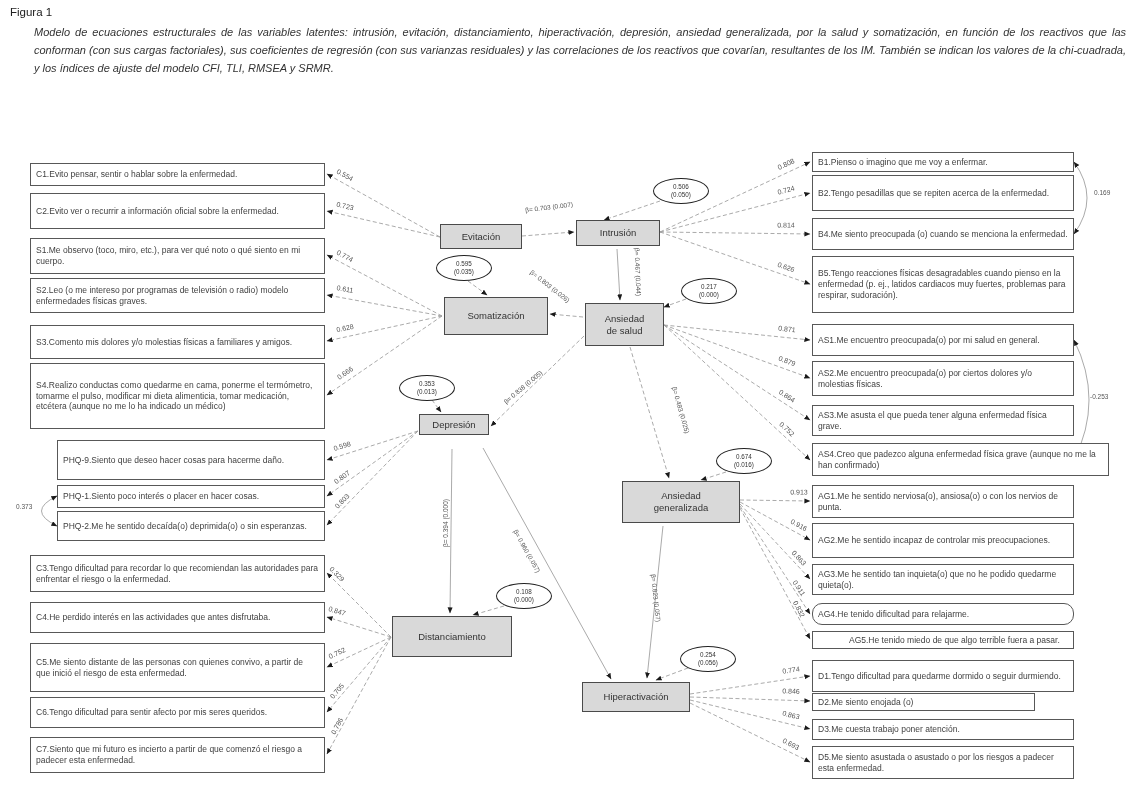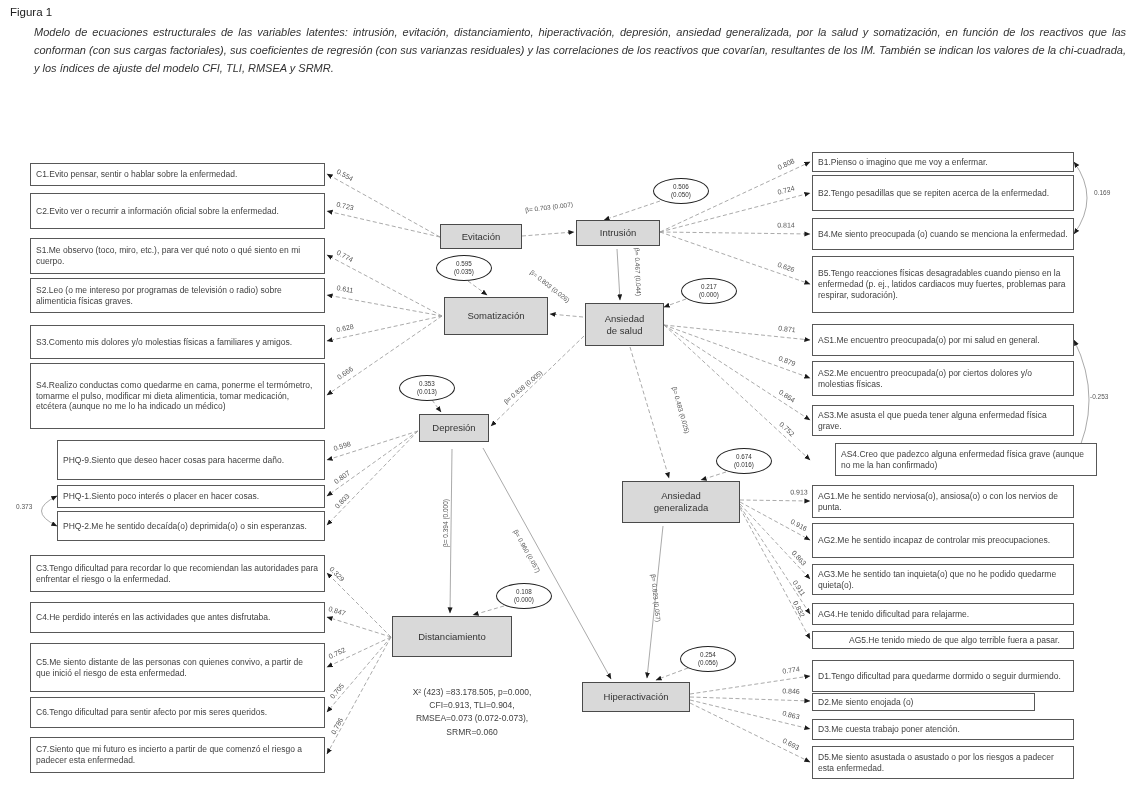--- a/index.html
+++ b/index.html
@@ -88,54 +88,54 @@
         <path d="M 57 496 Q 26 511 57 526" fill="none" stroke="#a0a0a0" stroke-width="0.9" marker-start="url(#arr)" marker-end="url(#arr)"></path>
         <path d="M 1074 162 Q 1100 198 1074 234" fill="none" stroke="#a0a0a0" stroke-width="0.9" marker-start="url(#arr)" marker-end="url(#arr)"></path>
         <path d="M 1074 340 Q 1104 400 1074 460" fill="none" stroke="#a0a0a0" stroke-width="0.9" marker-start="url(#arr)" marker-end="url(#arr)"></path>
       </g>
   </svg>
 
   <div id="nodes">
       <div class="obox" style="left: 30px; top: 163px; width: 295px; height: 23px;">C1.Evito pensar, sentir o hablar sobre la enfermedad.</div>
       <div class="obox" style="left: 30px; top: 193px; width: 295px; height: 36px;">C2.Evito ver o recurrir a información oficial sobre la enfermedad.</div>
       <div class="obox" style="left: 30px; top: 238px; width: 295px; height: 36px;">S1.Me observo (toco, miro, etc.), para ver qué noto o qué siento en mi cuerpo.</div>
-      <div class="obox" style="left: 30px; top: 278px; width: 295px; height: 35px;">S2.Leo (o me intereso por programas de televisión o radio) sobre alimenticia físicas graves.</div>
+      <div class="obox" style="left: 30px; top: 278px; width: 295px; height: 35px;">S2.Leo (o me intereso por programas de televisión o radio) modelo enfermedades físicas graves.</div>
       <div class="obox" style="left: 30px; top: 325px; width: 295px; height: 34px;">S3.Comento mis dolores y/o molestias físicas a familiares y amigos.</div>
       <div class="obox" style="left: 30px; top: 363px; width: 295px; height: 66px;">S4.Realizo conductas como quedarme en cama, ponerme el termómetro, tomarme el pulso, modificar mi dieta alimenticia, tomar medicación, etcétera (aunque no me lo ha indicado un médico)</div>
       <div class="obox" style="left: 57px; top: 440px; width: 268px; height: 40px;">PHQ-9.Siento que deseo hacer cosas para hacerme daño.</div>
       <div class="obox" style="left: 57px; top: 485px; width: 268px; height: 23px;">PHQ-1.Siento poco interés o placer en hacer cosas.</div>
       <div class="obox" style="left: 57px; top: 511px; width: 268px; height: 30px;">PHQ-2.Me he sentido decaída(o) deprimida(o) o sin esperanzas.</div>
       <div class="obox" style="left: 30px; top: 555px; width: 295px; height: 37px;">C3.Tengo dificultad para recordar lo que recomiendan las autoridades para enfrentar el riesgo o la enfermedad.</div>
       <div class="obox" style="left: 30px; top: 602px; width: 295px; height: 31px;">C4.He perdido interés en las actividades que antes disfrutaba.</div>
       <div class="obox" style="left: 30px; top: 643px; width: 295px; height: 49px;">C5.Me siento distante de las personas con quienes convivo, a partir de que inició el riesgo de esta enfermedad.</div>
       <div class="obox" style="left: 30px; top: 697px; width: 295px; height: 31px;">C6.Tengo dificultad para sentir afecto por mis seres queridos.</div>
       <div class="obox" style="left: 30px; top: 737px; width: 295px; height: 36px;">C7.Siento que mi futuro es incierto a partir de que comenzó el riesgo a padecer esta enfermedad.</div>
       <div class="obox" style="left: 812px; top: 152px; width: 262px; height: 20px;">B1.Pienso o imagino que me voy a enfermar.</div>
       <div class="obox" style="left: 812px; top: 175px; width: 262px; height: 36px;">B2.Tengo pesadillas que se repiten acerca de la enfermedad.</div>
       <div class="obox" style="left: 812px; top: 218px; width: 262px; height: 32px;">B4.Me siento preocupada (o) cuando se menciona la enfermedad.</div>
       <div class="obox" style="left: 812px; top: 256px; width: 262px; height: 57px;">B5.Tengo reacciones físicas desagradables cuando pienso en la enfermedad (p. ej., latidos cardiacos muy fuertes, problemas para respirar, sudoración).</div>
       <div class="obox" style="left: 812px; top: 324px; width: 262px; height: 32px;">AS1.Me encuentro preocupada(o) por mi salud en general.</div>
       <div class="obox" style="left: 812px; top: 361px; width: 262px; height: 35px;">AS2.Me encuentro preocupada(o) por ciertos dolores y/o molestias físicas.</div>
       <div class="obox" style="left: 812px; top: 405px; width: 262px; height: 31px;">AS3.Me asusta el que pueda tener alguna enfermedad física grave.</div>
-      <div class="obox" style="left: 812px; top: 443px; width: 262px; height: 33px; margin-left: 23px;">AS4.Creo que padezco alguna enfermedad física grave (aunque no me la han confirmado)</div>
+      <div class="obox" style="left: 812px; top: 443px; width: 297px; height: 33px;">AS4.Creo que padezco alguna enfermedad física grave (aunque no me la han confirmado)</div>
       <div class="obox" style="left: 812px; top: 485px; width: 262px; height: 33px;">AG1.Me he sentido nerviosa(o), ansiosa(o) o con los nervios de punta.</div>
       <div class="obox" style="left: 812px; top: 523px; width: 262px; height: 35px;">AG2.Me he sentido incapaz de controlar mis preocupaciones.</div>
       <div class="obox" style="left: 812px; top: 564px; width: 262px; height: 31px;">AG3.Me he sentido tan inquieta(o) que no he podido quedarme quieta(o).</div>
-      <div class="obox" style="left: 812px; top: 603px; width: 262px; height: 22px;">AG4.He tenido dificultad para relajarme.</div>
+      <div class="obox" style="left: 812px; top: 603px; width: 262px; height: 22px; border-radius: 10px;">AG4.He tenido dificultad para relajarme.</div>
       <div class="obox" style="left: 812px; top: 631px; width: 262px; height: 18px; padding-left: 36px;">AG5.He tenido miedo de que algo terrible fuera a pasar.</div>
       <div class="obox" style="left: 812px; top: 660px; width: 262px; height: 32px;">D1.Tengo dificultad para quedarme dormido o seguir durmiendo.</div>
       <div class="obox" style="left: 812px; top: 693px; width: 223px; height: 18px;">D2.Me siento enojada (o)</div>
       <div class="obox" style="left: 812px; top: 719px; width: 262px; height: 21px;">D3.Me cuesta trabajo poner atención.</div>
       <div class="obox" style="left: 812px; top: 746px; width: 262px; height: 33px;">D5.Me siento asustada o asustado o por los riesgos a padecer esta enfermedad.</div>
       <div class="lbox" style="left: 440px; top: 224px; width: 82px; height: 25px;">Evitación</div>
       <div class="lbox" style="left: 576px; top: 220px; width: 84px; height: 26px;">Intrusión</div>
       <div class="lbox" style="left: 444px; top: 297px; width: 104px; height: 38px;">Somatización</div>
       <div class="lbox" style="left: 585px; top: 303px; width: 79px; height: 43px;">Ansiedad
 de salud</div>
-      <div class="lbox" style="left: 419px; top: 414px; width: 70px; height: 28px;">Depresión</div>
+      <div class="lbox" style="left: 419px; top: 414px; width: 70px; height: 21px;">Depresión</div>
       <div class="lbox" style="left: 622px; top: 481px; width: 118px; height: 42px;">Ansiedad
 generalizada</div>
       <div class="lbox" style="left: 392px; top: 616px; width: 120px; height: 41px;">Distanciamiento</div>
       <div class="lbox" style="left: 582px; top: 682px; width: 108px; height: 30px;">Hiperactivación</div>
       <div class="ell" style="left: 653px; top: 178px; width: 56px; height: 26px;">
         <span>0.506</span>
         <span>(0.050)</span>
       </div>
       <div class="ell" style="left: 436px; top: 255px; width: 56px; height: 26px;">
         <span>0.595</span>
@@ -198,19 +198,13 @@
       <div class="plabel" style="left: 523px; top: 387px; transform: translate(-50%, -50%) rotate(-40deg);">β= 0.838 (0.005)</div>
       <div class="plabel" style="left: 681px; top: 410px; transform: translate(-50%, -50%) rotate(74deg);">β= 0.483 (0.025)</div>
       <div class="plabel" style="left: 445px; top: 523px; transform: translate(-50%, -50%) rotate(-90deg);">β= 0.394 (0.000)</div>
       <div class="plabel" style="left: 527px; top: 551px; transform: translate(-50%, -50%) rotate(61deg);">β= 0.960 (0.057)</div>
       <div class="plabel" style="left: 656px; top: 598px; transform: translate(-50%, -50%) rotate(84deg);">β= 0.823 (0.057)</div>
       <div class="clabel" style="left: 16px; top: 503px;">0.373</div>
       <div class="clabel" style="left: 1094px; top: 189px;">0.169</div>
       <div class="clabel" style="left: 1090px; top: 393px;">-0.253</div>
     </div>
 
-  <div class="fit" id="fit-block">
-      <div>X² (423) =83.178.505, p=0.000,</div>
-      <div>CFI=0.913, TLI=0.904,</div>
-      <div>RMSEA=0.073 (0.072-0.073),</div>
-      <div>SRMR=0.060</div>
-    </div>
 </div>
 
 </body></html>

